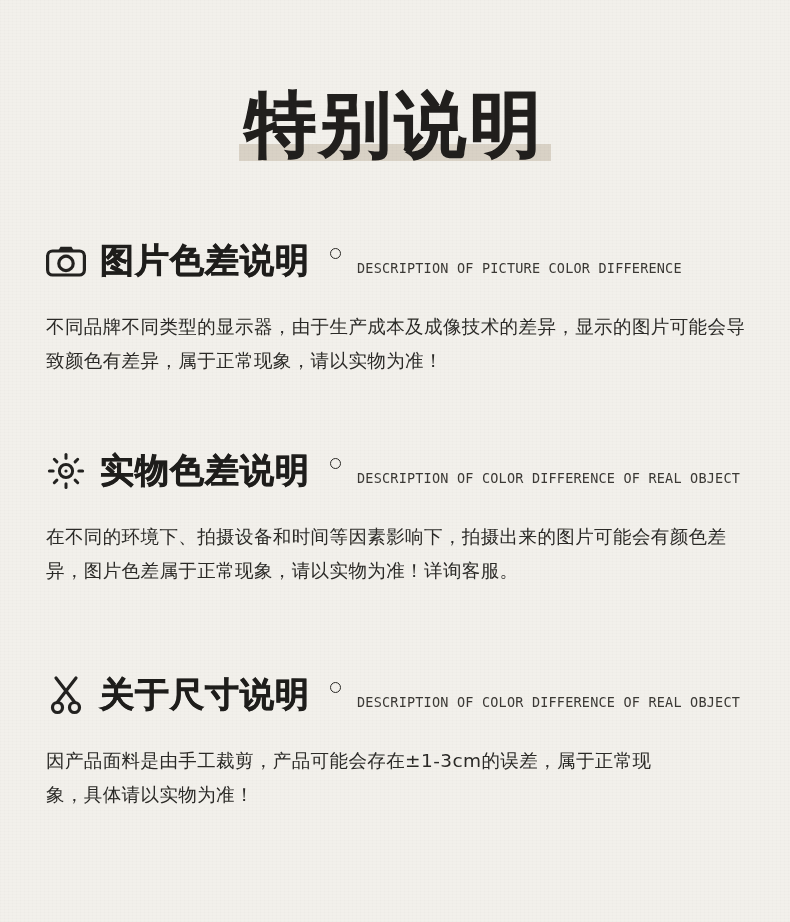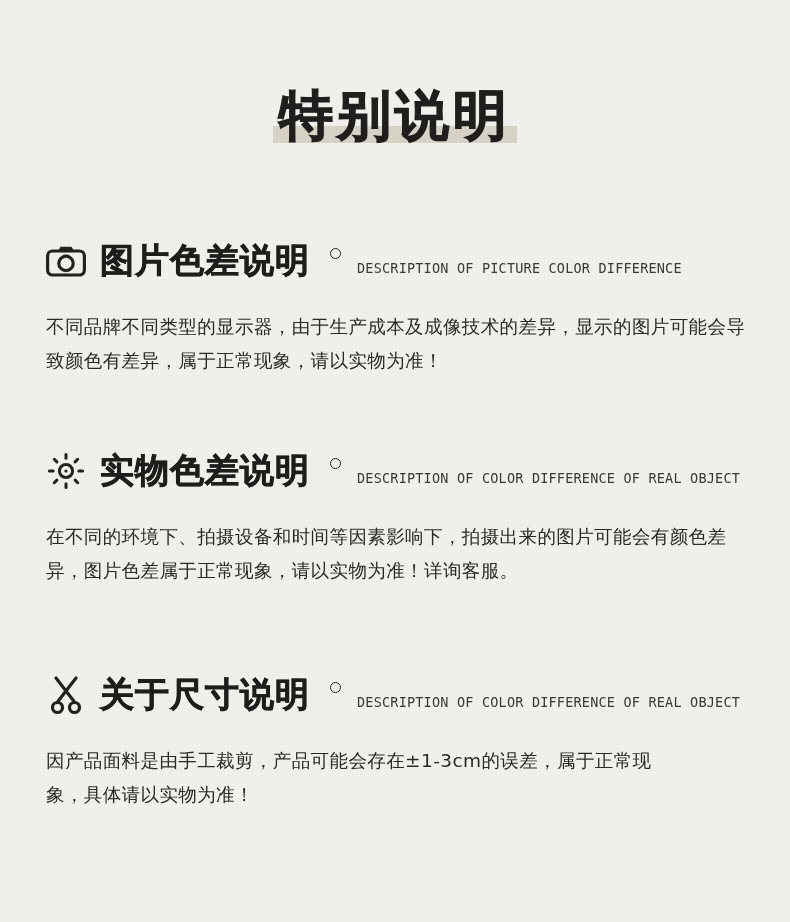--- a/index.html
+++ b/index.html
@@ -51,21 +51,21 @@
     bottom: 2px;
     height: 17px;
     background: #d9d2c6;
     z-index: 0;
   }
   .title-text {
     position: relative;
     z-index: 1;
     font-family: "DejaVu Sans", "Liberation Sans", sans-serif;
     font-weight: bold;
-    font-size: 54px;
+    font-size: 71px;
     letter-spacing: 4px;
     color: #211f1d;
     line-height: 1.05;
     -webkit-text-stroke: 1.2px #211f1d;
   }
 
   
   .section {
     position: absolute;
     left: 46px;

